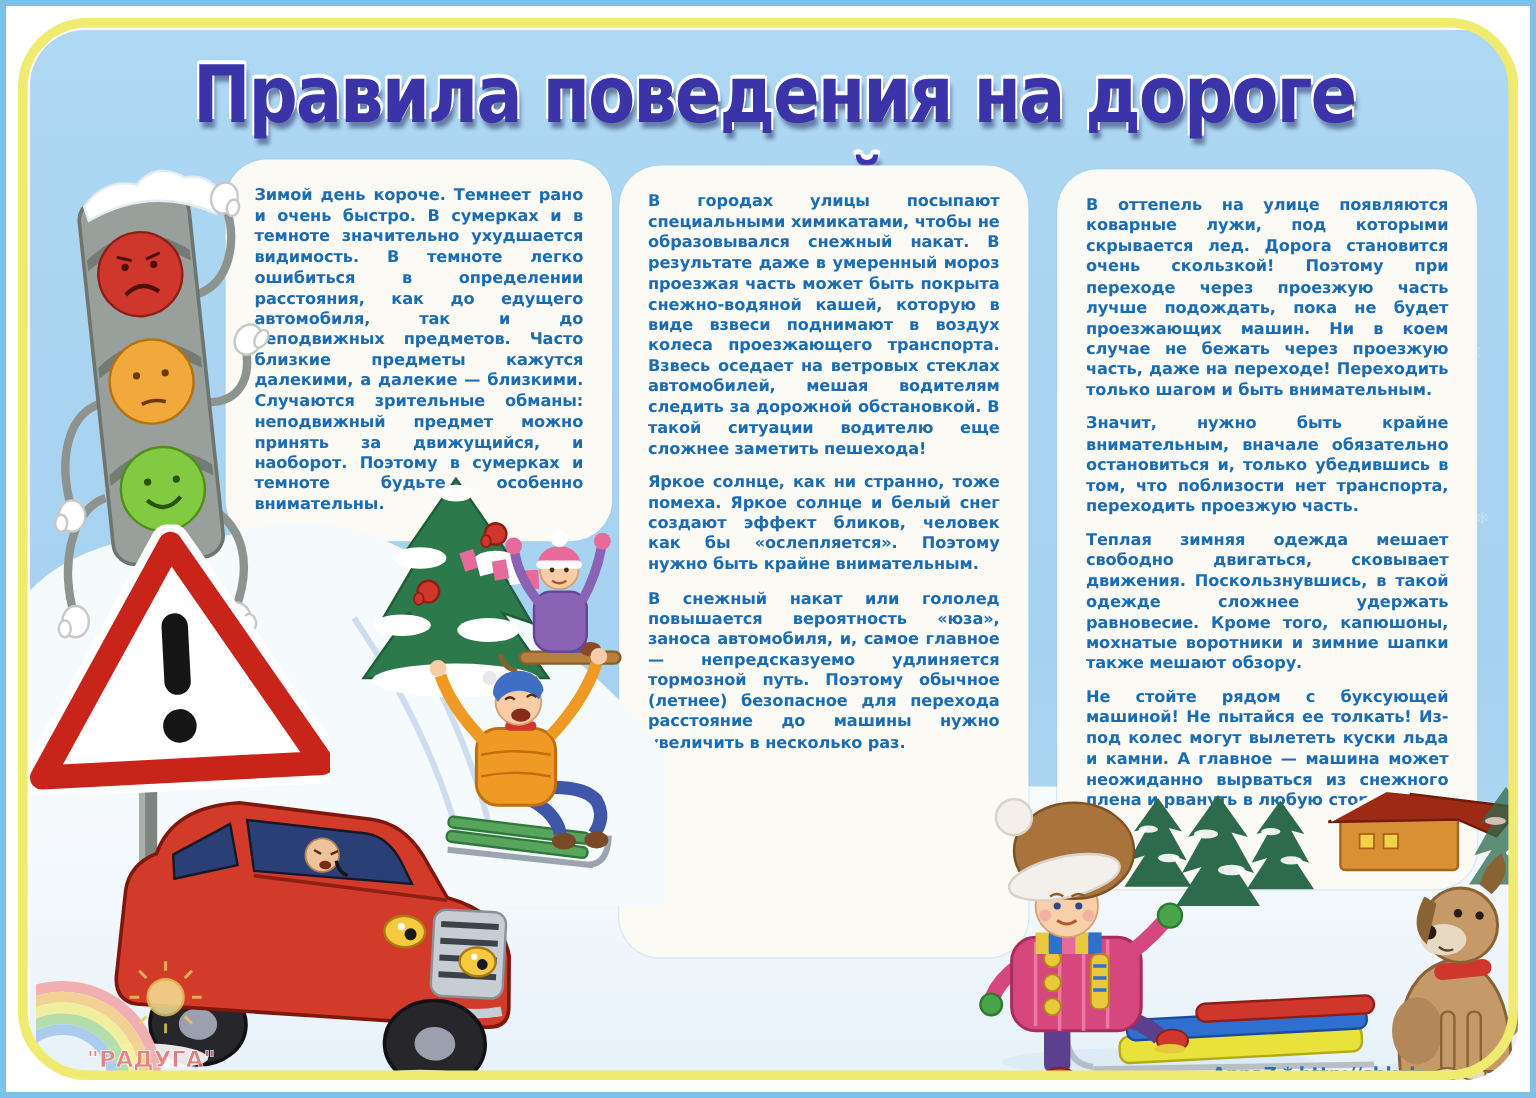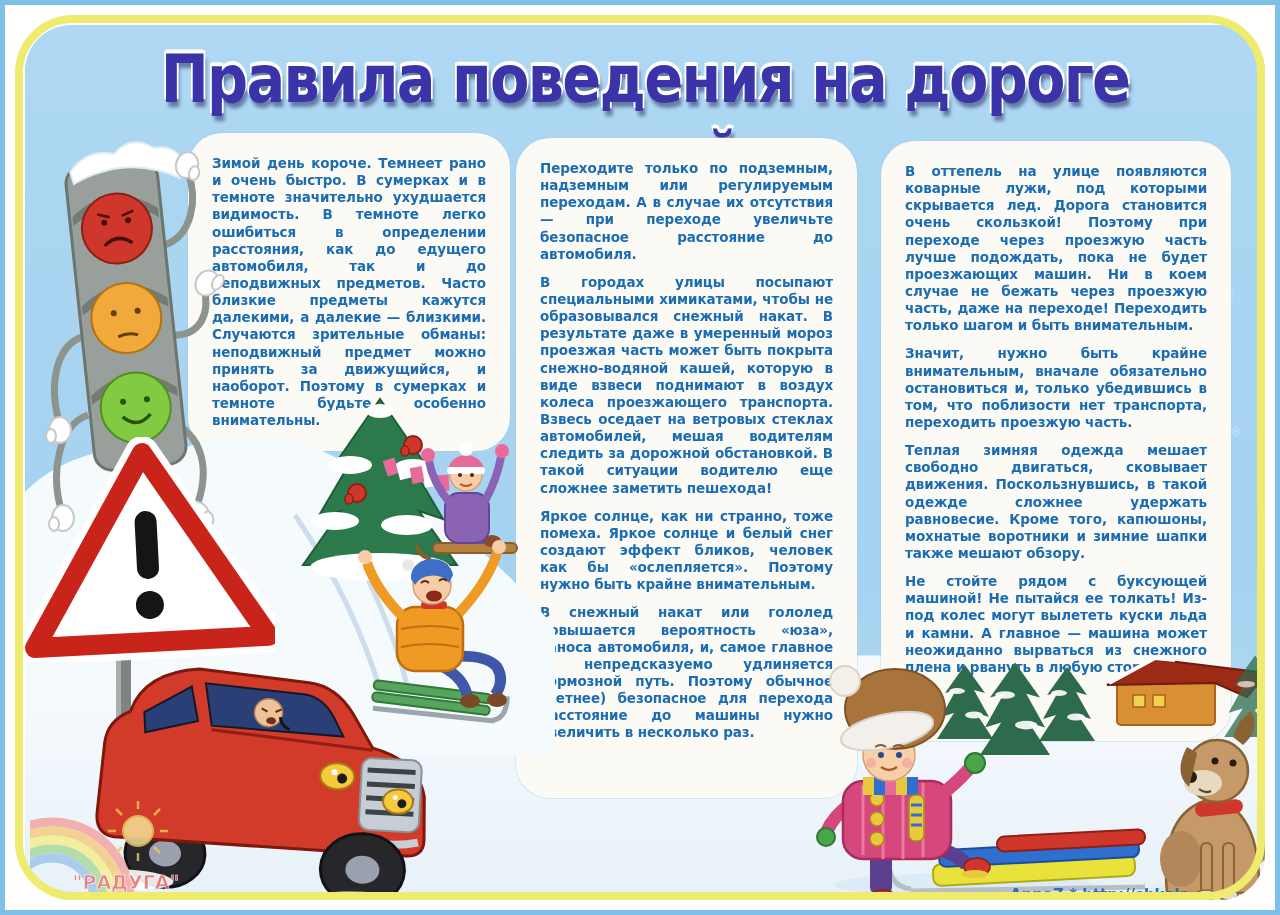--- a/index.html
+++ b/index.html
@@ -34,21 +34,20 @@
     <div class="flake" style="left:1192px;top:258px;font-size:22px;">❄</div>
     <div class="flake" style="left:1204px;top:398px;font-size:15px;">❄</div>
     <div class="flake" style="left:1176px;top:592px;font-size:28px;color:#b5d6ee;">❄</div>
     <div class="flake" style="left:470px;top:362px;font-size:13px;">❄</div>
 
     <section class="panel panel1">
       <p class="p">Зимой день короче. Темнеет рано и очень быстро. В сумерках и в темноте значительно ухудшается видимость. В темноте легко ошибиться в определении расстояния, как до едущего автомобиля, так и до неподвижных предметов. Часто близкие предметы кажутся далекими, а далекие — близкими. Случаются зрительные обманы: неподвижный предмет можно принять за движущийся, и наоборот. Поэтому в сумерках и темноте будьте особенно внимательны.</p>
     </section>
 
     <section class="panel panel2">
-      <p class="p">Переходите только по подземным, надземным или регулируемым переходам. А в случае их отсутствия — при переходе увеличьте безопасное расстояние до автомобиля.</p>
       <p class="p">В городах улицы посыпают специальными химикатами, чтобы не образовывался снежный накат. В результате даже в умеренный мороз проезжая часть может быть покрыта снежно-водяной кашей, которую в виде взвеси поднимают в воздух колеса проезжающего транспорта. Взвесь оседает на ветровых стеклах автомобилей, мешая водителям следить за дорожной обстановкой. В такой ситуации водителю еще сложнее заметить пешехода!</p>
       <p class="p">Яркое солнце, как ни странно, тоже помеха. Яркое солнце и белый снег создают эффект бликов, человек как бы «ослепляется». Поэтому нужно быть крайне внимательным.</p>
       <p class="p">В снежный накат или гололед повышается вероятность «юза», заноса автомобиля, и, самое главное — непредсказуемо удлиняется тормозной путь. Поэтому обычное (летнее) безопасное для перехода расстояние до машины нужно увеличить в несколько раз.</p>
     </section>
 
     <section class="panel panel3">
       <p class="p">В оттепель на улице появляются коварные лужи, под которыми скрывается лед. Дорога становится очень скользкой! Поэтому при переходе через проезжую часть лучше подождать, пока не будет проезжающих машин. Ни в коем случае не бежать через проезжую часть, даже на переходе! Переходить только шагом и быть внимательным.</p>
       <p class="p">Значит, нужно быть крайне внимательным, вначале обязательно остановиться и, только убедившись в том, что поблизости нет транспорта, переходить проезжую часть.</p>
       <p class="p">Теплая зимняя одежда мешает свободно двигаться, сковывает движения. Поскользнувшись, в такой одежде сложнее удержать равновесие. Кроме того, капюшоны, мохнатые воротники и зимние шапки также мешают обзору.</p>
       <p class="p">Не стойте рядом с буксующей машиной! Не пытайся ее толкать! Из-под колес могут вылететь куски льда и камни. А главное — машина может неожиданно вырваться из снежного плена и рвануть в любую сторону.</p>

